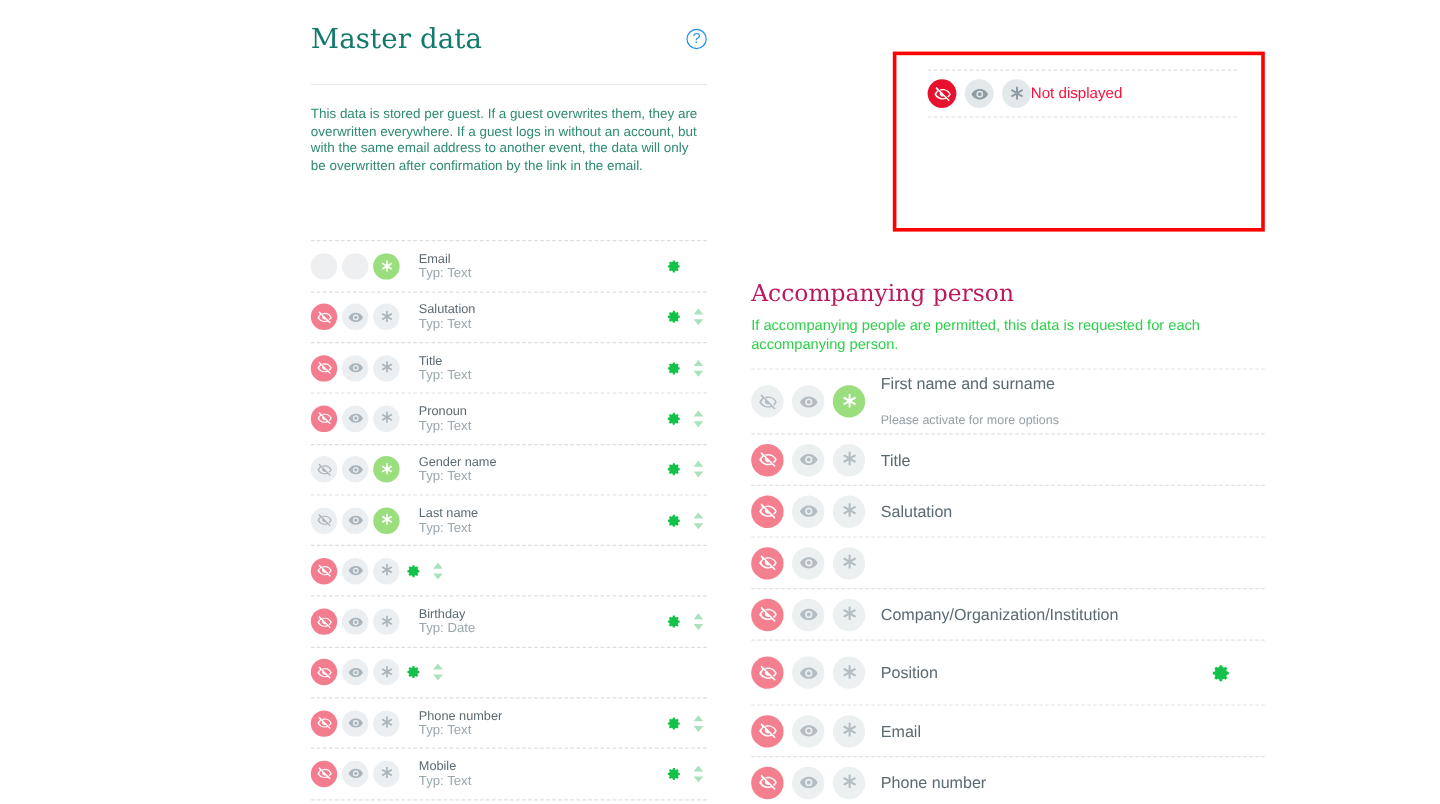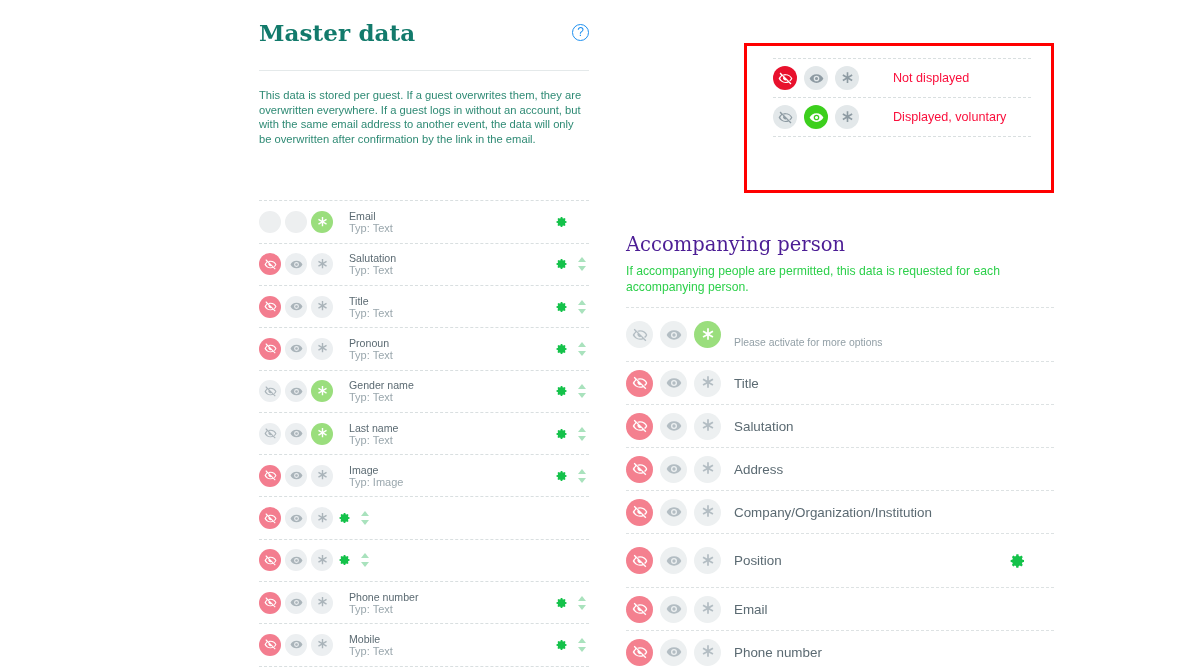--- a/index.html
+++ b/index.html
@@ -27,21 +27,21 @@
     position: relative;
     height: 40px;
   }
   .page-title {
     font-family: "DejaVu Serif", "Liberation Serif", serif;
     font-size: 23px;
     color: #127a6b;
     letter-spacing: .1px;
     line-height: 30px;
     margin: 0;
-    font-weight: bold;
+    font-weight: normal;
   }
   .help-icon {
     position: absolute;
     right: 0;
     top: 6px;
     width: 17px;
     height: 17px;
     border-radius: 50%;
     border: 1.6px solid #1e90f0;
     color: #1e90f0;
@@ -179,37 +179,36 @@
     flex: 0 0 24px;
   }
   .lg .gl { fill: #8e9ba3; }
   .lg.on-hide { background: #e8112d; }
   .lg.on-hide .gl { fill: #ffffff; }
   .lg.on-eye { background: #3ccf1d; }
   .lg.on-eye .gl { fill: #ffffff; }
   .lg.on-star { background: #3ccf1d; }
   .lg.on-star .gl { fill: #ffffff; }
   .legend-label {
-    margin-left: 34px;
     color: #fa0f3c;
     font-size: 12.6px;
     white-space: nowrap;
   }
 
   
   .right-col {
     position: absolute;
     left: 626px;
     top: 232px;
     width: 428px;
   }
   .rc-title {
     font-family: "DejaVu Serif", "Liberation Serif", serif;
     font-size: 19.5px;
-    color: #4c1d95;
+    color: #be185d;
     font-weight: normal;
     margin: 0;
     line-height: 25px;
   }
   .rc-sub {
     margin-top: 6px;
     font-size: 12.2px;
     line-height: 16px;
     color: #2dd04b;
   }
@@ -489,24 +488,20 @@
             <svg width="13" height="13" viewBox="0 0 24 24">
               <path class="gl" d="M12 5C6.9 5 2.6 8.1 1 12c1.6 3.9 5.9 7 11 7s9.4-3.1 11-7c-1.6-3.9-5.9-7-11-7zm0 11.5A4.5 4.5 0 1 1 12 7.5a4.5 4.5 0 0 1 0 9zm0-7a2.5 2.5 0 1 0 0 5 2.5 2.5 0 0 0 0-5z"></path>
             </svg>
           </div>
           <div class="st">
             <svg width="13" height="13" viewBox="0 0 24 24">
               <path class="gl" d="M10.7 2h2.6v6.4l5.5-3.2 1.3 2.3-5.5 3.2 5.5 3.2-1.3 2.3-5.5-3.2V19h-2.6v-6l-5.5 3.2-1.3-2.3 5.5-3.2-5.5-3.2 1.3-2.3 5.5 3.2z"></path>
             </svg>
           </div>
         </div>
-        <div class="labels">
-          <div class="lbl-main">Image</div>
-          <div class="lbl-sub">Typ: Image</div>
-        </div>
         <div class="row-actions">
           <div class="gear">
             <svg width="12" height="12" viewBox="0 0 24 24">
               <path fill="#14c24a" d="M12 8.2a3.8 3.8 0 1 0 0 7.6 3.8 3.8 0 0 0 0-7.6zm0 5.6a1.8 1.8 0 1 1 0-3.6 1.8 1.8 0 0 1 0 3.6z"></path>
               <path fill="#14c24a" d="M21 13.6v-3.2l-2.4-.4a6.9 6.9 0 0 0-.8-1.9l1.4-2L17 3.8l-2 1.4a6.9 6.9 0 0 0-1.9-.8L12.7 2H9.5l-.4 2.4a6.9 6.9 0 0 0-1.9.8l-2-1.4-2.3 2.3 1.4 2a6.9 6.9 0 0 0-.8 1.9L1 10.4v3.2l2.4.4c.2.7.5 1.3.8 1.9l-1.4 2 2.3 2.3 2-1.4c.6.4 1.2.6 1.9.8l.4 2.4h3.2l.4-2.4c.7-.2 1.3-.5 1.9-.8l2 1.4 2.3-2.3-1.4-2c.4-.6.6-1.2.8-1.9l2.4-.4z"></path>
             </svg>
           </div>
           <div class="sorter">
             <i class="up"></i>
             <i class="down"></i>
@@ -523,20 +518,24 @@
           <div class="st">
             <svg width="13" height="13" viewBox="0 0 24 24">
               <path class="gl" d="M12 5C6.9 5 2.6 8.1 1 12c1.6 3.9 5.9 7 11 7s9.4-3.1 11-7c-1.6-3.9-5.9-7-11-7zm0 11.5A4.5 4.5 0 1 1 12 7.5a4.5 4.5 0 0 1 0 9zm0-7a2.5 2.5 0 1 0 0 5 2.5 2.5 0 0 0 0-5z"></path>
             </svg>
           </div>
           <div class="st">
             <svg width="13" height="13" viewBox="0 0 24 24">
               <path class="gl" d="M10.7 2h2.6v6.4l5.5-3.2 1.3 2.3-5.5 3.2 5.5 3.2-1.3 2.3-5.5-3.2V19h-2.6v-6l-5.5 3.2-1.3-2.3 5.5-3.2-5.5-3.2 1.3-2.3 5.5 3.2z"></path>
             </svg>
           </div>
+        </div>
+        <div class="labels">
+          <div class="lbl-main">Birthday</div>
+          <div class="lbl-sub">Typ: Date</div>
         </div>
         <div class="row-actions">
           <div class="gear">
             <svg width="12" height="12" viewBox="0 0 24 24">
               <path fill="#14c24a" d="M12 8.2a3.8 3.8 0 1 0 0 7.6 3.8 3.8 0 0 0 0-7.6zm0 5.6a1.8 1.8 0 1 1 0-3.6 1.8 1.8 0 0 1 0 3.6z"></path>
               <path fill="#14c24a" d="M21 13.6v-3.2l-2.4-.4a6.9 6.9 0 0 0-.8-1.9l1.4-2L17 3.8l-2 1.4a6.9 6.9 0 0 0-1.9-.8L12.7 2H9.5l-.4 2.4a6.9 6.9 0 0 0-1.9.8l-2-1.4-2.3 2.3 1.4 2a6.9 6.9 0 0 0-.8 1.9L1 10.4v3.2l2.4.4c.2.7.5 1.3.8 1.9l-1.4 2 2.3 2.3 2-1.4c.6.4 1.2.6 1.9.8l.4 2.4h3.2l.4-2.4c.7-.2 1.3-.5 1.9-.8l2 1.4 2.3-2.3-1.4-2c.4-.6.6-1.2.8-1.9l2.4-.4z"></path>
             </svg>
           </div>
           <div class="sorter">
             <i class="up"></i>
@@ -664,40 +663,20 @@
             </svg>
           </div>
           <div class="lg">
             <svg width="15" height="15" viewBox="0 0 24 24">
               <path class="gl" d="M10.7 2h2.6v6.4l5.5-3.2 1.3 2.3-5.5 3.2 5.5 3.2-1.3 2.3-5.5-3.2V19h-2.6v-6l-5.5 3.2-1.3-2.3 5.5-3.2-5.5-3.2 1.3-2.3 5.5 3.2z"></path>
             </svg>
           </div>
         </div>
         <div class="legend-label">Not displayed</div>
       </div>
-      <div class="legend-row">
-        <div class="lg-states">
-          <div class="lg">
-            <svg width="15" height="15" viewBox="0 0 24 24">
-              <path class="gl" d="M2.6 3.9 4 2.5l17.5 17.5-1.4 1.4-3.2-3.2A11.6 11.6 0 0 1 12 19C6.9 19 2.6 15.9 1 12a12.3 12.3 0 0 1 4-4.9L2.6 3.9zm4.1 4.1a10 10 0 0 0-3.1 4 10 10 0 0 0 12 4.7l-1.9-1.9a4 4 0 0 1-5.3-5.3L6.7 8zM12 5c5.1 0 9.4 3.1 11 7a12.4 12.4 0 0 1-3.4 4.5l-1.5-1.5A10.2 10.2 0 0 0 20.9 12 10 10 0 0 0 9.6 7.2L8 5.6A11.9 11.9 0 0 1 12 5z"></path>
-            </svg>
-          </div>
-          <div class="lg on-eye">
-            <svg width="15" height="15" viewBox="0 0 24 24">
-              <path class="gl" d="M12 5C6.9 5 2.6 8.1 1 12c1.6 3.9 5.9 7 11 7s9.4-3.1 11-7c-1.6-3.9-5.9-7-11-7zm0 11.5A4.5 4.5 0 1 1 12 7.5a4.5 4.5 0 0 1 0 9zm0-7a2.5 2.5 0 1 0 0 5 2.5 2.5 0 0 0 0-5z"></path>
-            </svg>
-          </div>
-          <div class="lg">
-            <svg width="15" height="15" viewBox="0 0 24 24">
-              <path class="gl" d="M10.7 2h2.6v6.4l5.5-3.2 1.3 2.3-5.5 3.2 5.5 3.2-1.3 2.3-5.5-3.2V19h-2.6v-6l-5.5 3.2-1.3-2.3 5.5-3.2-5.5-3.2 1.3-2.3 5.5 3.2z"></path>
-            </svg>
-          </div>
-        </div>
-        <div class="legend-label">Displayed, voluntary</div>
-      </div>
     </div>
 </div>
 
 <div class="right-col">
   <h2 class="rc-title">Accompanying person</h2>
   <div class="rc-sub">If accompanying people are permitted, this data is requested for each accompanying person.</div>
   <div class="rc-list">
       <div class="rrow tall">
         <div class="r-states">
           <div class="rst">
@@ -710,20 +689,21 @@
               <path class="gl" d="M12 5C6.9 5 2.6 8.1 1 12c1.6 3.9 5.9 7 11 7s9.4-3.1 11-7c-1.6-3.9-5.9-7-11-7zm0 11.5A4.5 4.5 0 1 1 12 7.5a4.5 4.5 0 0 1 0 9zm0-7a2.5 2.5 0 1 0 0 5 2.5 2.5 0 0 0 0-5z"></path>
             </svg>
           </div>
           <div class="rst on-star">
             <svg width="16" height="16" viewBox="0 0 24 24">
               <path class="gl" d="M10.7 2h2.6v6.4l5.5-3.2 1.3 2.3-5.5 3.2 5.5 3.2-1.3 2.3-5.5-3.2V19h-2.6v-6l-5.5 3.2-1.3-2.3 5.5-3.2-5.5-3.2 1.3-2.3 5.5 3.2z"></path>
             </svg>
           </div>
         </div>
         <div class="r-labels">
+          <div class="r-main">First name and surname</div>
           <div class="r-sub">Please activate for more options</div>
         </div>
         <div class="r-gear hidden">
           <svg width="16" height="16" viewBox="0 0 24 24">
             <path fill="#14c24a" d="M12 8.2a3.8 3.8 0 1 0 0 7.6 3.8 3.8 0 0 0 0-7.6zm0 5.6a1.8 1.8 0 1 1 0-3.6 1.8 1.8 0 0 1 0 3.6z"></path>
             <path fill="#14c24a" d="M21 13.6v-3.2l-2.4-.4a6.9 6.9 0 0 0-.8-1.9l1.4-2L17 3.8l-2 1.4a6.9 6.9 0 0 0-1.9-.8L12.7 2H9.5l-.4 2.4a6.9 6.9 0 0 0-1.9.8l-2-1.4-2.3 2.3 1.4 2a6.9 6.9 0 0 0-.8 1.9L1 10.4v3.2l2.4.4c.2.7.5 1.3.8 1.9l-1.4 2 2.3 2.3 2-1.4c.6.4 1.2.6 1.9.8l.4 2.4h3.2l.4-2.4c.7-.2 1.3-.5 1.9-.8l2 1.4 2.3-2.3-1.4-2c.4-.6.6-1.2.8-1.9l2.4-.4z"></path>
           </svg>
         </div>
       </div>
       <div class="rrow">
@@ -793,23 +773,20 @@
             <svg width="16" height="16" viewBox="0 0 24 24">
               <path class="gl" d="M12 5C6.9 5 2.6 8.1 1 12c1.6 3.9 5.9 7 11 7s9.4-3.1 11-7c-1.6-3.9-5.9-7-11-7zm0 11.5A4.5 4.5 0 1 1 12 7.5a4.5 4.5 0 0 1 0 9zm0-7a2.5 2.5 0 1 0 0 5 2.5 2.5 0 0 0 0-5z"></path>
             </svg>
           </div>
           <div class="rst">
             <svg width="16" height="16" viewBox="0 0 24 24">
               <path class="gl" d="M10.7 2h2.6v6.4l5.5-3.2 1.3 2.3-5.5 3.2 5.5 3.2-1.3 2.3-5.5-3.2V19h-2.6v-6l-5.5 3.2-1.3-2.3 5.5-3.2-5.5-3.2 1.3-2.3 5.5 3.2z"></path>
             </svg>
           </div>
         </div>
-        <div class="r-labels">
-          <div class="r-main">Address</div>
-        </div>
         <div class="r-gear hidden">
           <svg width="16" height="16" viewBox="0 0 24 24">
             <path fill="#14c24a" d="M12 8.2a3.8 3.8 0 1 0 0 7.6 3.8 3.8 0 0 0 0-7.6zm0 5.6a1.8 1.8 0 1 1 0-3.6 1.8 1.8 0 0 1 0 3.6z"></path>
             <path fill="#14c24a" d="M21 13.6v-3.2l-2.4-.4a6.9 6.9 0 0 0-.8-1.9l1.4-2L17 3.8l-2 1.4a6.9 6.9 0 0 0-1.9-.8L12.7 2H9.5l-.4 2.4a6.9 6.9 0 0 0-1.9.8l-2-1.4-2.3 2.3 1.4 2a6.9 6.9 0 0 0-.8 1.9L1 10.4v3.2l2.4.4c.2.7.5 1.3.8 1.9l-1.4 2 2.3 2.3 2-1.4c.6.4 1.2.6 1.9.8l.4 2.4h3.2l.4-2.4c.7-.2 1.3-.5 1.9-.8l2 1.4 2.3-2.3-1.4-2c.4-.6.6-1.2.8-1.9l2.4-.4z"></path>
           </svg>
         </div>
       </div>
       <div class="rrow">
         <div class="r-states">
           <div class="rst on-hide">

